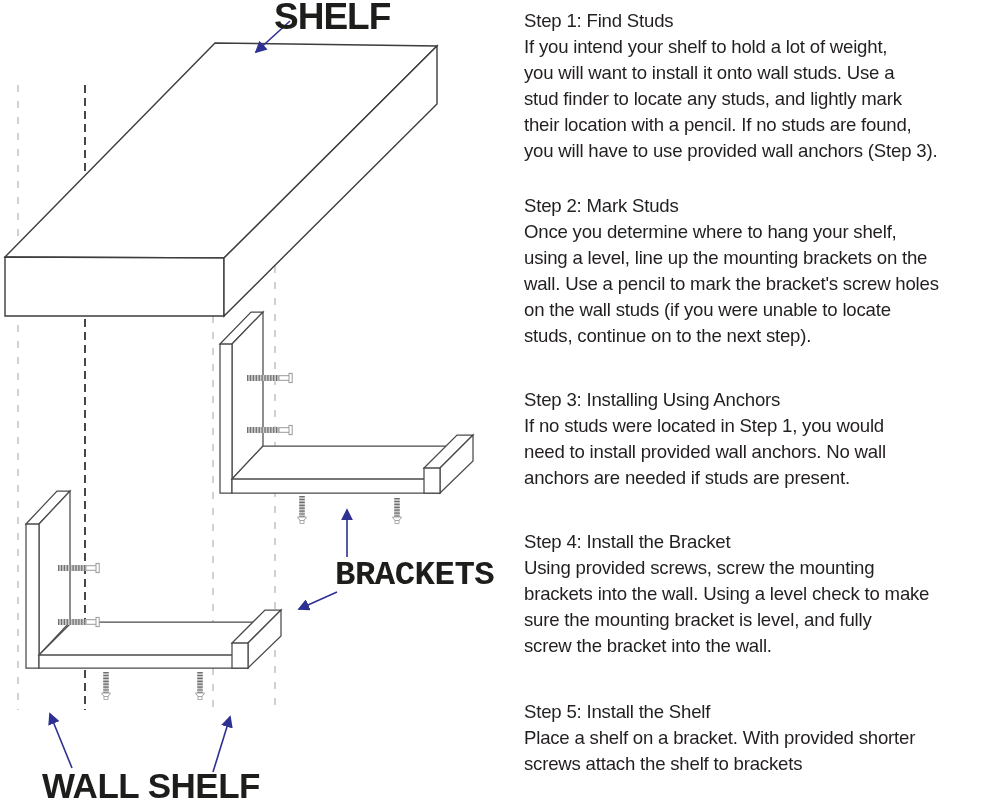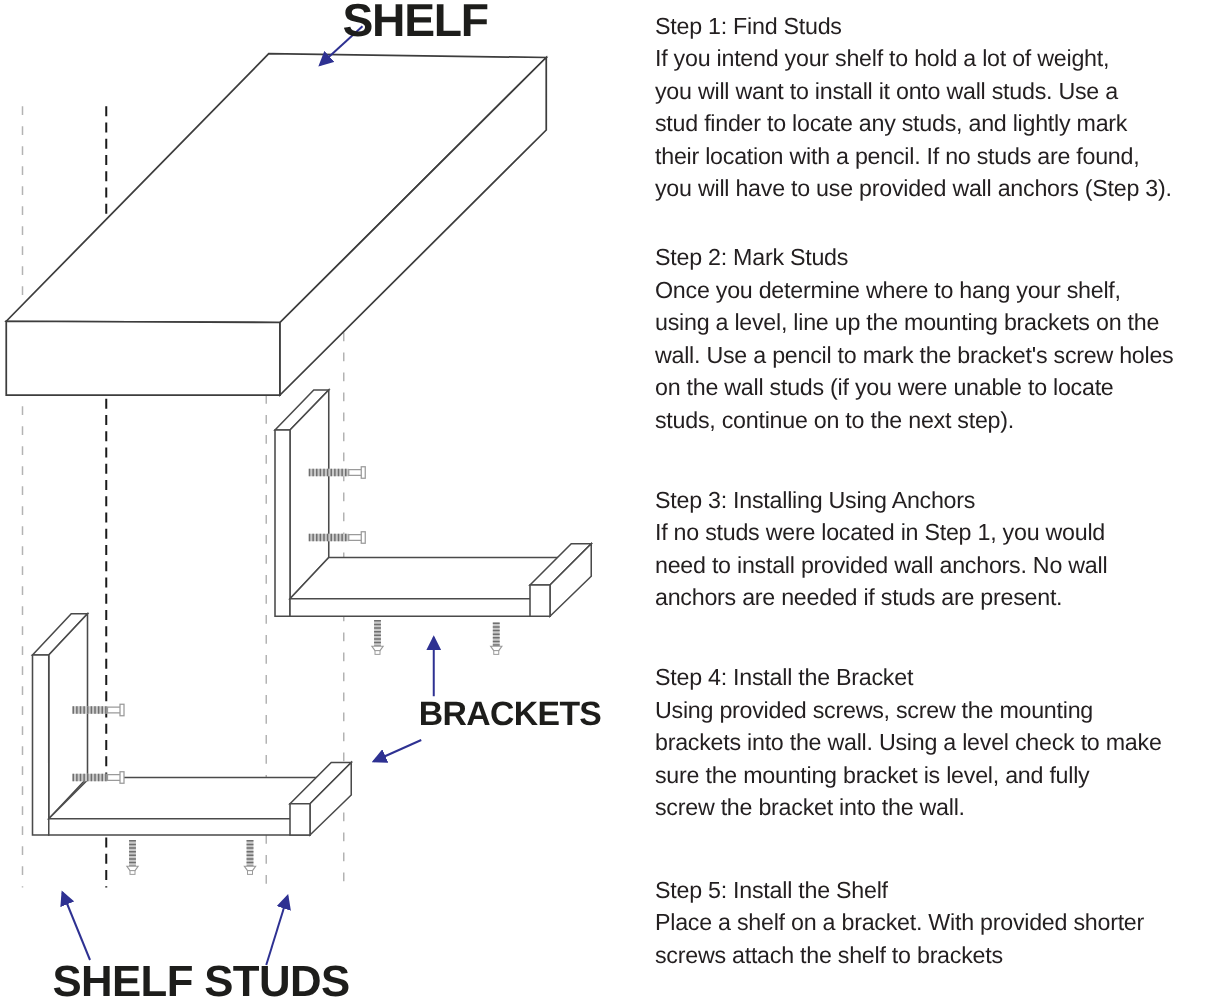--- a/index.html
+++ b/index.html
@@ -6,21 +6,21 @@
   body{
     width:985px;height:806px;position:relative;background:#ffffff;overflow:hidden;
     font-family:"Liberation Sans", sans-serif;color:#231f20;
   }
   #diagram-svg{position:absolute;left:0;top:0;}
   .big-label{
     position:absolute;font-weight:600;color:#1d1d1b;white-space:nowrap;
     line-height:1;letter-spacing:-1px;
   }
   #shelf-label{left:274px;top:-2px;font-size:37px;}
-  #brackets-label{left:335px;top:558px;font-size:27px;letter-spacing:-0.5px;}
+  #brackets-label{left:335px;top:558px;font-size:34px;letter-spacing:-0.5px;font-family:Liberation Mono, monospace;}
   #wallstuds-label{left:42px;top:768px;font-size:35px;letter-spacing:-0.5px;}
   .step{
     position:absolute;left:524px;width:468px;
     font-size:18.6px;line-height:26px;letter-spacing:-0.2px;
   }
   .step-heading{white-space:nowrap;}
   .step-body{white-space:pre-line;}
   #step-1{top:8px;}
   #step-2{top:193px;}
   #step-3{top:387px;}
@@ -130,21 +130,21 @@
     <line x1="290" y1="21" x2="256" y2="52" marker-end="url(#ah)"></line>
     <line x1="347" y1="557" x2="347" y2="510" marker-end="url(#ah)"></line>
     <line x1="337" y1="592" x2="299" y2="609" marker-end="url(#ah)"></line>
     <line x1="72" y1="768" x2="50" y2="714" marker-end="url(#ah)"></line>
     <line x1="213" y1="772" x2="230" y2="717" marker-end="url(#ah)"></line>
   </g>
 </svg>
 
 <div class="big-label" id="shelf-label">SHELF</div>
 <div class="big-label" id="brackets-label">BRACKETS</div>
-<div class="big-label" id="wallstuds-label">SHELF STUDS</div>
+<div class="big-label" id="wallstuds-label">WALL SHELF</div>
 
 <div>
   <div class="step" id="step-1">
     <div class="step-heading">Step 1: Find Studs</div>
     <div class="step-body">If you intend your shelf to hold a lot of weight,
 you will want to install it onto wall studs. Use a
 stud finder to locate any studs, and lightly mark
 their location with a pencil. If no studs are found,
 you will have to use provided wall anchors (Step 3).</div>
   </div>

